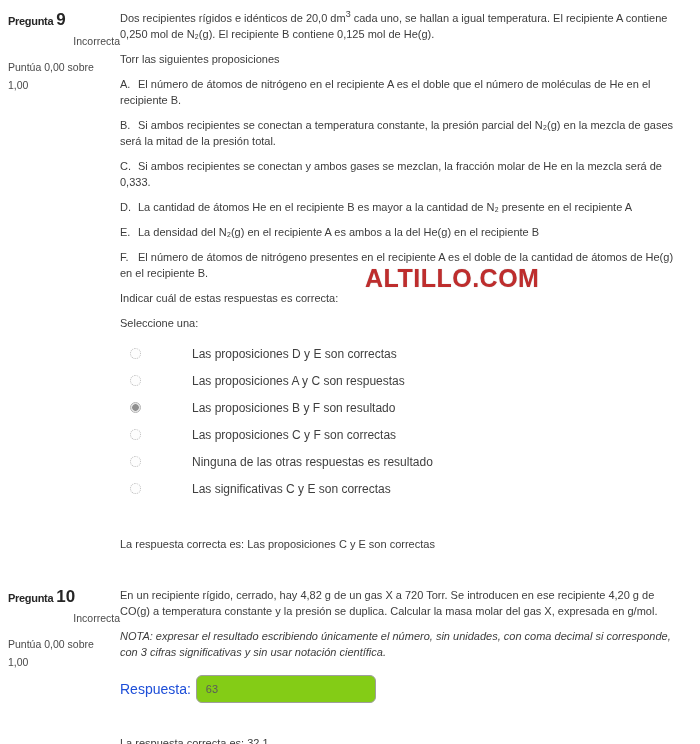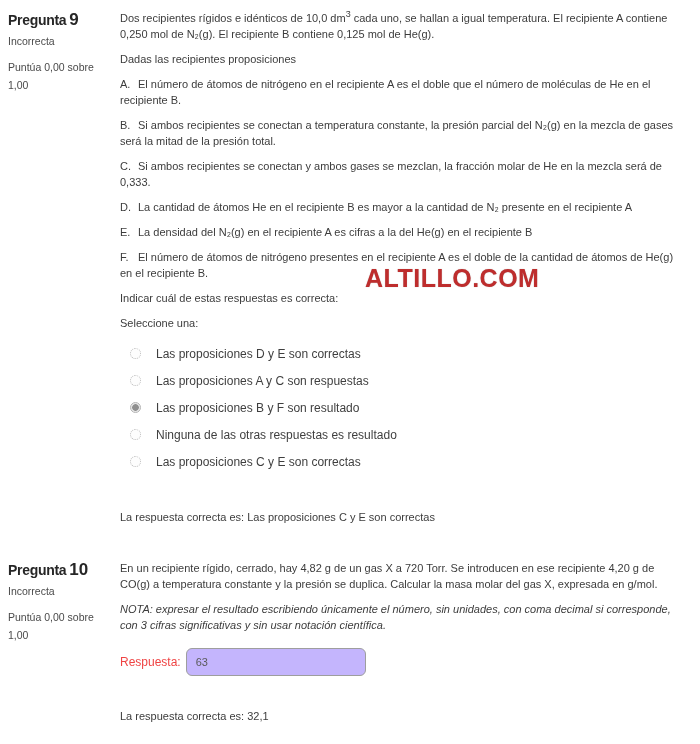--- a/index.html
+++ b/index.html
@@ -10,92 +10,92 @@
     -webkit-font-smoothing:antialiased;
   }
   .page { width:700px; min-height:744px; padding:8px 10px 10px 8px; }
 
   .question { display:flex; align-items:flex-start; }
   .question + .question { margin-top:24px; }
 
   
   .qinfo { width:112px; flex-shrink:0; padding-top:2px; }
   .qtitle { font-weight:700; color:#262626; white-space:nowrap; }
-  .qtitle .qlabel { font-size:14px; letter-spacing:-0.3px;margin-top:28px; }
+  .qtitle .qlabel { font-size:11px; letter-spacing:-0.3px;margin-top:28px; }
   .qtitle .qnum  { font-size:17px; margin-left:3px; }
-  .qstate { font-size:10.5px; color:#4a4a4a; margin-top:5px; }
+  .qstate { font-size:10.5px; color:#4a4a4a; margin-top:5px;text-align:right; }
   .qgrade { font-size:10.5px; color:#4a4a4a; margin-top:11px; line-height:18px; width:92px; }
 
   
   .qcontent { flex:1; max-width:558px; position:relative; padding-top:2px; }
   .qcontent p { font-size:11px; line-height:16px; color:#3c3c3c; margin:0 0 9px 0; }
   p.intro { margin-bottom:9px; }
   sup.exp { font-size:9px; vertical-align:5px; line-height:0; }
   .prop-label { display:inline-block; min-width:18px; }
   p.indicar { margin-top:1px; }
   p.note { font-style:italic; }
 
   .watermark {
     position:absolute; top:256px; left:245px;
     font-size:25px; font-weight:700; letter-spacing:0.5px;
     color:#b91c1c; opacity:0.92; white-space:nowrap;
     text-shadow:0 0 1px #b5b5b5;
   }
 
   .select-prompt { margin-bottom:7px; }
   .options { margin-bottom:4px; }
-  .option-row { display:flex; align-items:center; height:27px; cursor:default; }
+  .option-row { display:flex; align-items:center; height:27px; cursor:default;gap:36px; }
   .radio {
     width:11px; height:11px; border-radius:50%;
     border:1px dotted #bcbcbc; margin-left:10px; flex-shrink:0;
     background:#fdfdfd;
   }
   .radio.selected {
     border:1px solid #b3b3b3;
     background:radial-gradient(circle, #8f8f8f 0 3px, #d9d9d9 3.5px, #fdfdfd 5px);
   }
   .option-label { margin-left:15px; font-size:12px; color:#3f3f3f; }
 
   .feedback { margin-top:34px !important; }
 
   .answer-row { display:flex; align-items:center; margin-top:15px; }
-  .answer-label { font-size:12px; color:#ef4444;text-align:right; }
+  .answer-label { font-size:14px; color:#1d4ed8;text-align:right; }
   .answer-input {
     margin-left:5px; width:180px; height:28px;
     border:1px solid #9e9e9e; border-radius:6px;
     font-family:"Liberation Sans","DejaVu Sans",sans-serif;
     font-size:11px; color:#5a5a5a; padding:0 9px; outline:none;
-    background:#c4b5fd;
+    background:#84cc16;
   }
   .feedback2 { margin-top:32px !important; }
 </style>
 </head>
 <body>
 
 <div class="page">
 
   <div class="question">
     <div class="qinfo">
       <div class="qtitle">
         <span class="qlabel">Pregunta</span><span class="qnum">9</span>
       </div>
       <div class="qstate">Incorrecta</div>
       <div class="qgrade">Puntúa 0,00 sobre 1,00</div>
     </div>
 
     <div class="qcontent">
-      <p class="intro"><span>Dos recipientes rígidos e idénticos de 10,0 dm</span><sup class="exp">3</sup><span> cada uno, se hallan a igual temperatura. El recipiente A contiene 0,250 mol de N₂(g). El recipiente B contiene 0,125 mol de He(g).</span></p>
+      <p class="intro"><span>Dos recipientes rígidos e idénticos de 20,0 dm</span><sup class="exp">3</sup><span> cada uno, se hallan a igual temperatura. El recipiente A contiene 0,250 mol de N₂(g). El recipiente B contiene 0,125 mol de He(g).</span></p>
 
-      <p>Dadas las recipientes proposiciones</p>
+      <p>Torr las siguientes proposiciones</p>
 
       <p><span class="prop-label">A.</span><span>El número de átomos de nitrógeno en el recipiente A es el doble que el número de moléculas de He en el recipiente B.</span></p>
       <p><span class="prop-label">B.</span><span>Si ambos recipientes se conectan a temperatura constante, la presión parcial del N₂(g) en la mezcla de gases será la mitad de la presión total.</span></p>
       <p><span class="prop-label">C.</span><span>Si ambos recipientes se conectan y ambos gases se mezclan, la fracción molar de He en la mezcla será de 0,333.</span></p>
       <p><span class="prop-label">D.</span><span>La cantidad de átomos He en el recipiente B es mayor a la cantidad de N₂ presente en el recipiente A</span></p>
-      <p><span class="prop-label">E.</span><span>La densidad del N₂(g) en el recipiente A es cifras a la del He(g) en el recipiente B</span></p>
+      <p><span class="prop-label">E.</span><span>La densidad del N₂(g) en el recipiente A es ambos a la del He(g) en el recipiente B</span></p>
       <p><span class="prop-label">F.</span><span>El número de átomos de nitrógeno presentes en el recipiente A es el doble de la cantidad de átomos de He(g) en el recipiente B.</span></p>
 
       <p class="indicar">Indicar cuál de estas respuestas es correcta:</p>
 
       <div class="watermark">ALTILLO.COM</div>
 
       <p class="select-prompt">Seleccione una:</p>
 
       <div class="options">
         <div class="option-row">
@@ -105,25 +105,29 @@
         <div class="option-row">
           <span class="radio"></span>
           <span class="option-label">Las proposiciones A y C son respuestas</span>
         </div>
         <div class="option-row">
           <span class="radio selected"></span>
           <span class="option-label">Las proposiciones B y F son resultado</span>
         </div>
         <div class="option-row">
           <span class="radio"></span>
+          <span class="option-label">Las proposiciones C y F son correctas</span>
+        </div>
+        <div class="option-row">
+          <span class="radio"></span>
           <span class="option-label">Ninguna de las otras respuestas es resultado</span>
         </div>
         <div class="option-row">
           <span class="radio"></span>
-          <span class="option-label">Las proposiciones C y E son correctas</span>
+          <span class="option-label">Las significativas C y E son correctas</span>
         </div>
       </div>
 
       <p class="feedback">La respuesta correcta es: Las proposiciones C y E son correctas</p>
     </div>
   </div>
 
   <div class="question">
     <div class="qinfo">
       <div class="qtitle">

